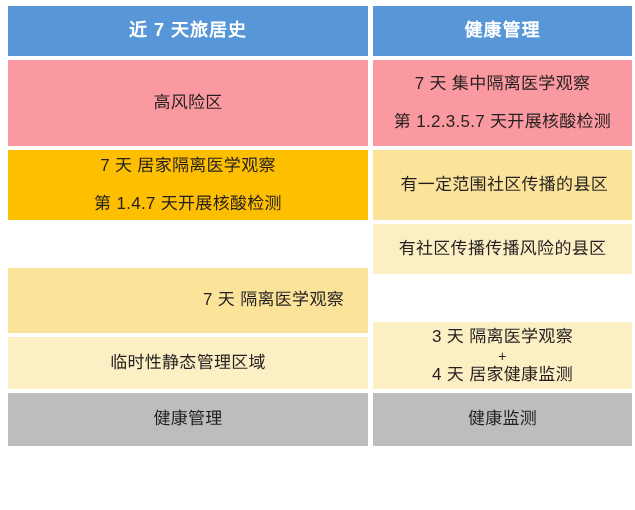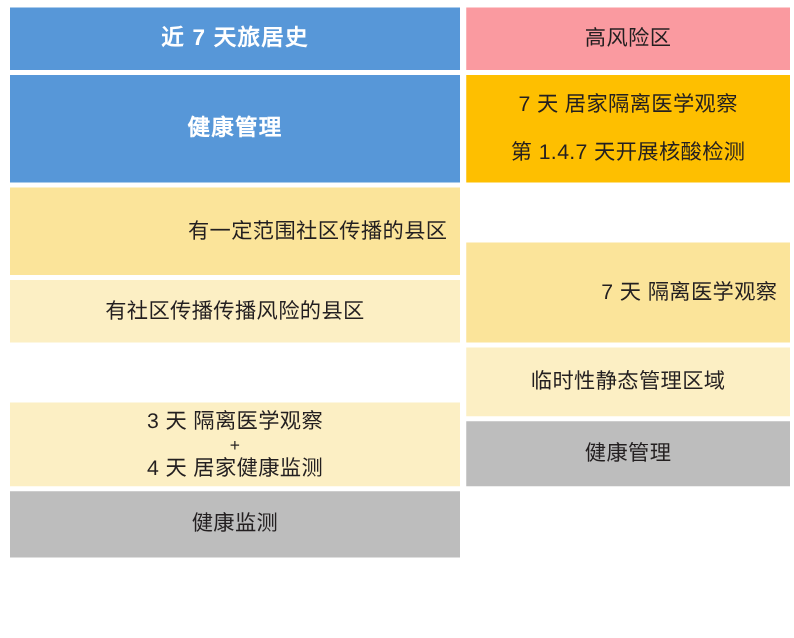--- a/index.html
+++ b/index.html
@@ -49,21 +49,21 @@
   .cell {
     box-sizing: border-box;
     display: flex;
     flex-direction: column;
     align-items: center;
     justify-content: center;
     text-align: center;
     color: #231f20;
     font-size: 17px;
     line-height: 1.55;
-    padding: 2px 10px;
+    padding: 2px 24px;
     letter-spacing: 0.3px;
     overflow: hidden;
   }
 
   .cell .line {
     display: block;
     white-space: nowrap;
   }
 
   
@@ -97,26 +97,30 @@
 </style>
 </head>
 <body>
 
 <div class="table-wrap">
   <div class="grid">
 
     <div class="cell header">
       <span class="line">近 7 天旅居史</span>
     </div>
+    <div class="cell header">
+      <span class="line">健康管理</span>
+    </div>
+
     <div class="cell band-high">
       <span class="line">高风险区</span>
     </div>
-
-    <div class="cell header">
-      <span class="line">健康管理</span>
+    <div class="cell band-high two-line">
+      <span class="line">7 天  集中隔离医学观察</span>
+      <span class="line">第 1.2.3.5.7 天开展核酸检测</span>
     </div>
 
     <div class="cell band-mid two-line">
       <span class="line">7 天  居家隔离医学观察</span>
       <span class="line">第 1.4.7 天开展核酸检测</span>
     </div>
 
     <div class="cell band-yellow">
       <span class="line">有一定范围社区传播的县区</span>
     </div>

